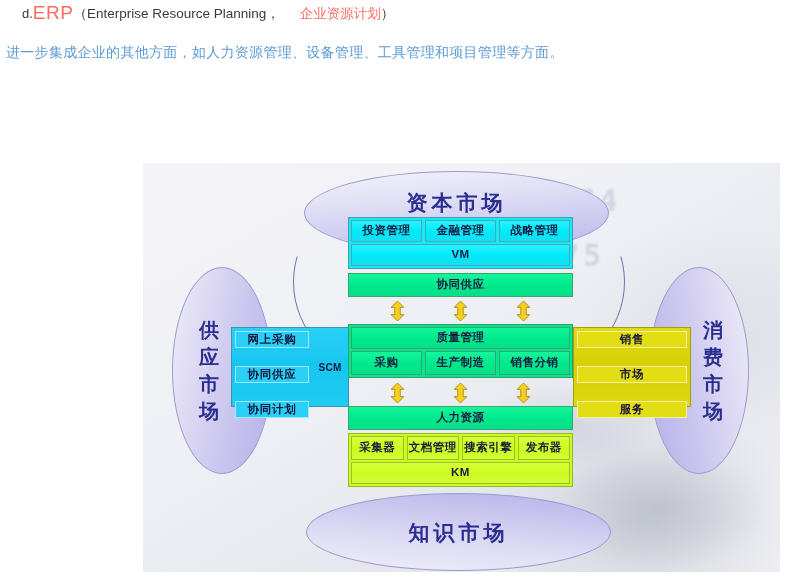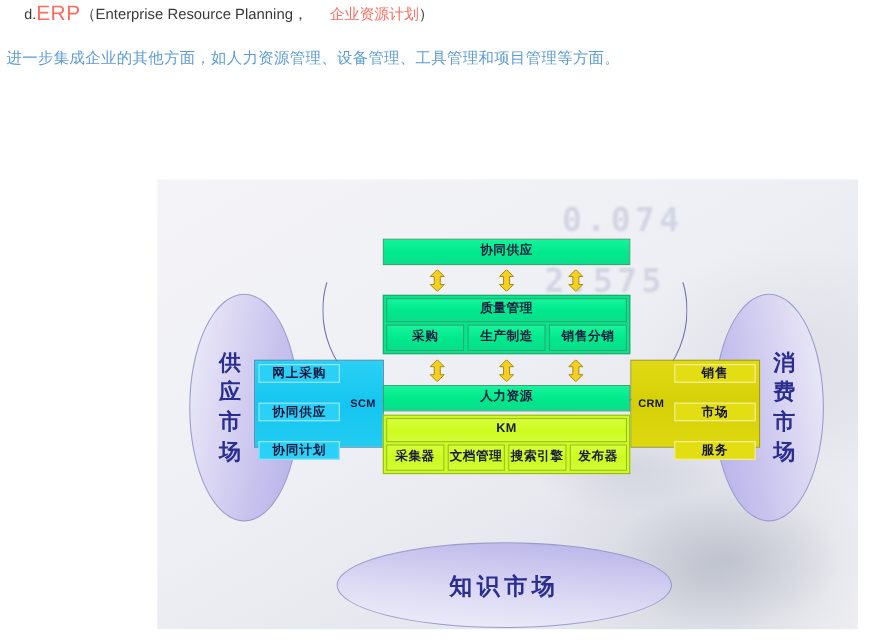--- a/index.html
+++ b/index.html
@@ -186,20 +186,23 @@
 
   <div class="wm wm1">0.074</div>
   <div class="wm wm2">2.575</div>
   <div class="wm wm3">132</div>
 
   <div class="photo-overlay"></div>
 
   <div class="arc arc-tl"></div>
   <div class="arc arc-tr"></div>
 
+  <div class="ellipse ell-top">
+    <span>资本市场</span>
+  </div>
 
   <div class="ellipse ell-bottom">
     <span>知识市场</span>
   </div>
 
   <div class="ellipse ell-left">
     <span class="vlabel">供<br>应<br>市<br>场</span>
   </div>
 
   <div class="ellipse ell-right">
@@ -209,30 +212,39 @@
   <div class="side" id="scm">
     <div class="side-stack">
       <div class="side-row">网上采购</div>
       <div class="side-row">协同供应</div>
       <div class="side-row">协同计划</div>
     </div>
     <div class="side-tag">SCM</div>
   </div>
 
   <div class="side" id="crm">
-    <div class="side-tag">CRM</div>
     <div class="side-stack">
       <div class="side-row">销售</div>
       <div class="side-row">市场</div>
       <div class="side-row">服务</div>
     </div>
   </div>
 
   <div id="center">
 
+    <div class="group cyanwrap">
+      <div class="row">
+        <div class="box cyan sub h22">投资管理</div>
+        <div class="box cyan sub h22">金融管理</div>
+        <div class="box cyan sub h22">战略管理</div>
+      </div>
+      <div class="row">
+        <div class="box cyan sub h22">VM</div>
+      </div>
+    </div>
 
     <div class="row">
       <div class="box green sub h24">协同供应</div>
     </div>
 
     <div class="arrows">
       <svg class="darrow" viewBox="0 0 16 22">
         <polygon points="8,0 15,7 11,7 11,15 15,15 8,22 1,15 5,15 5,7 1,7" fill="#f5d020" stroke="#a88b0c" stroke-width="1"></polygon>
       </svg>
       <svg class="darrow" viewBox="0 0 16 22">
@@ -264,25 +276,25 @@
       <svg class="darrow" viewBox="0 0 16 22">
         <polygon points="8,0 15,7 11,7 11,15 15,15 8,22 1,15 5,15 5,7 1,7" fill="#f5d020" stroke="#a88b0c" stroke-width="1"></polygon>
       </svg>
     </div>
 
     <div class="row">
       <div class="box green sub h24">人力资源</div>
     </div>
 
     <div class="group limewrap">
-      <div class="row">
-        <div class="box lime sub h22">KM</div>
-      </div>
       <div class="row">
         <div class="box lime sub h24">采集器</div>
         <div class="box lime sub h24">文档管理</div>
         <div class="box lime sub h24">搜索引擎</div>
         <div class="box lime sub h24">发布器</div>
       </div>
+      <div class="row">
+        <div class="box lime sub h22">KM</div>
+      </div>
     </div>
 
   </div>
 </div>
 
 </body></html>

